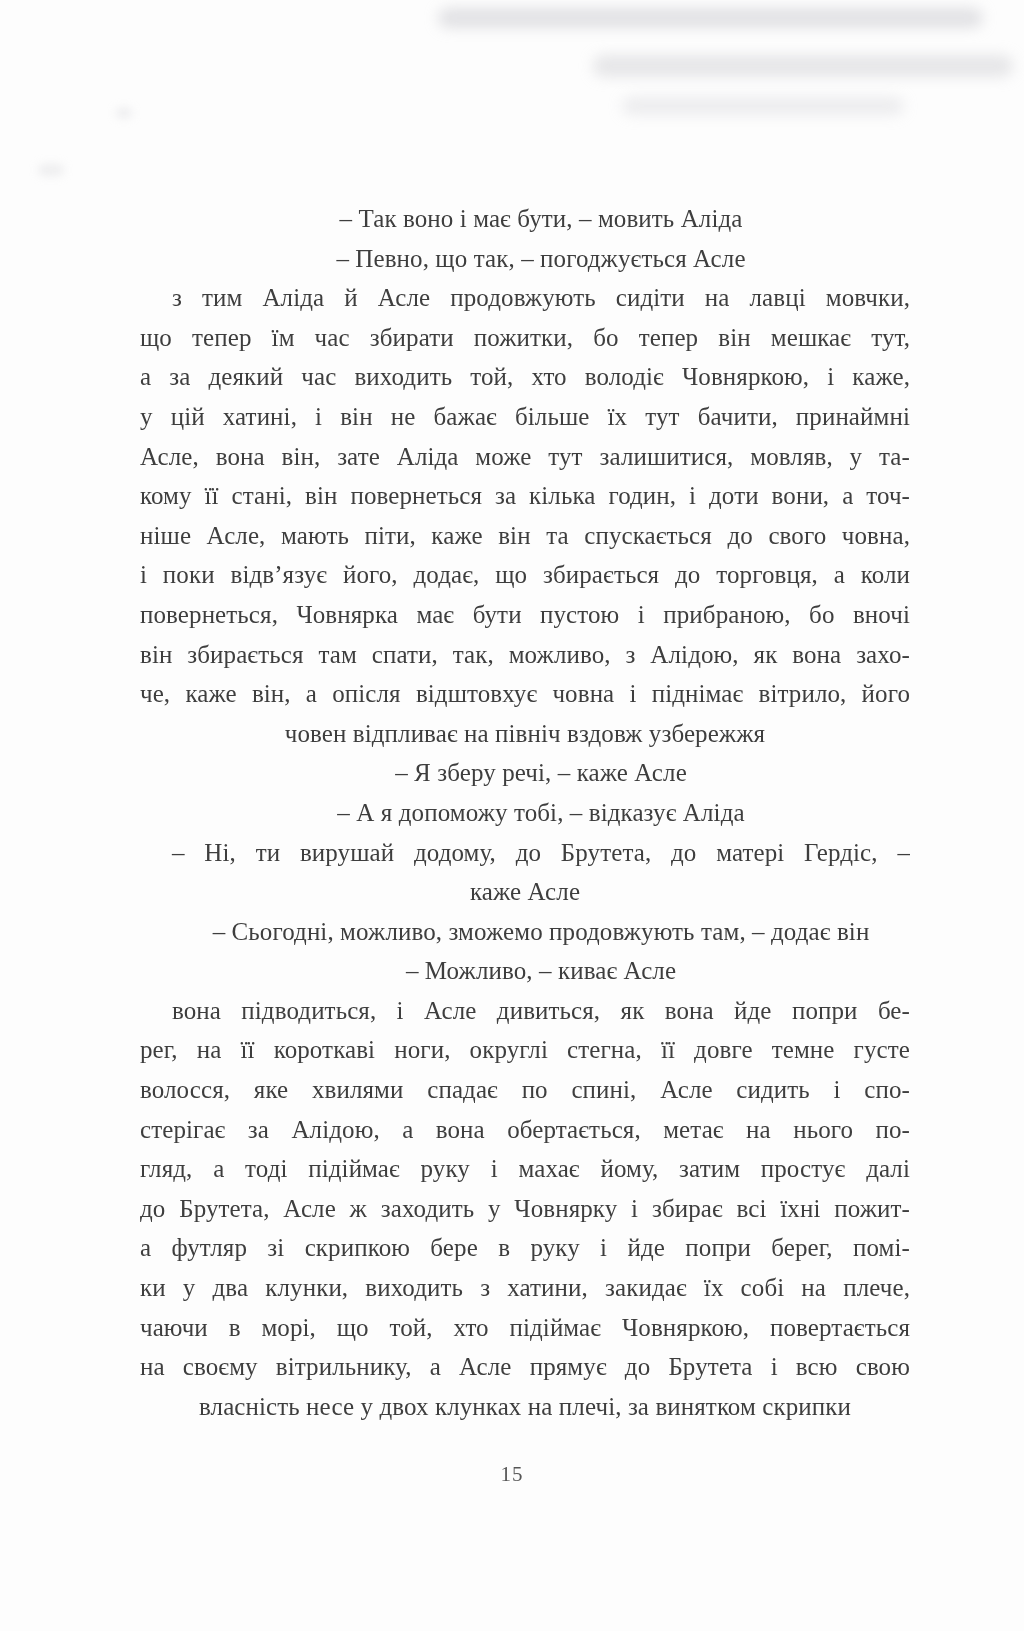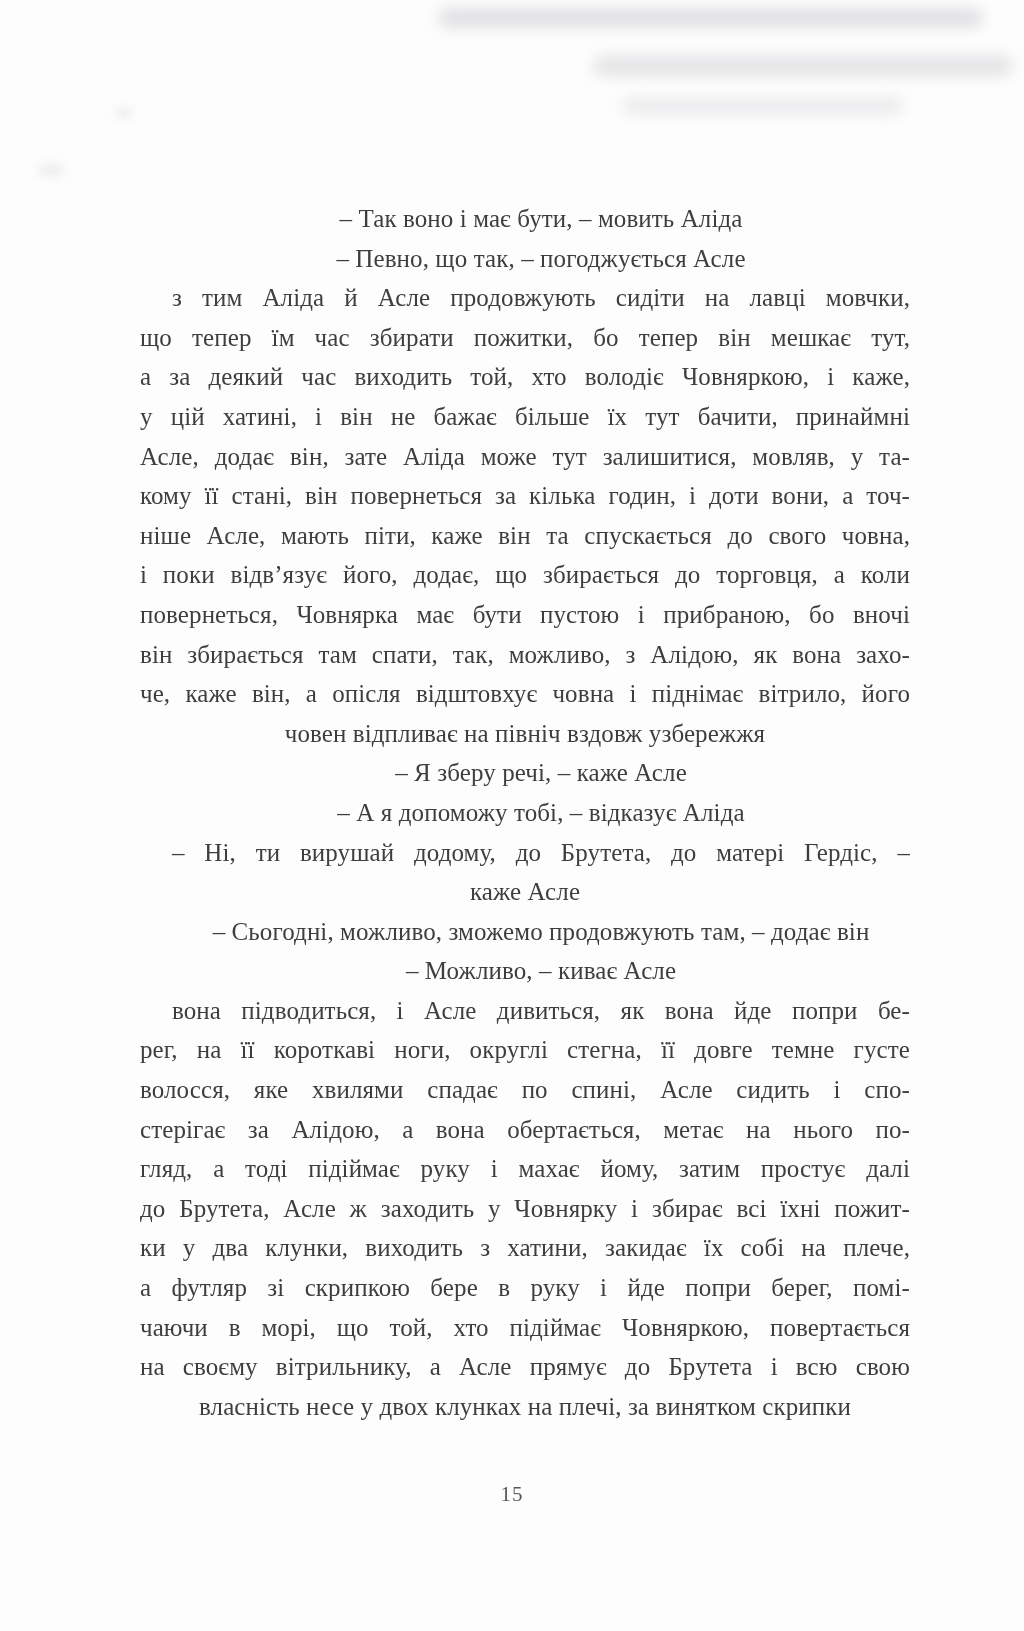--- a/index.html
+++ b/index.html
@@ -64,21 +64,20 @@
   .page-number {
     position: absolute;
     left: 0;
     top: 1462px;
     width: 1024px;
     text-align: center;
     font-family: "Liberation Serif", "DejaVu Serif", serif;
     font-size: 21px;
     letter-spacing: 1px;
     color: var(--pagenum-color, #565656);
-    margin-top: 20px;
   }
 </style>
 </head>
 <body>
 
 <div class="scan-page">
   <div class="smudge s1"></div>
   <div class="smudge s2"></div>
   <div class="smudge s3"></div>
   <div class="smudge d1"></div>
@@ -89,21 +88,21 @@
         <div class="line indent">– Так воно і має бути, – мовить Аліда</div>
       </div>
       <div>
         <div class="line indent">– Певно, що так, – погоджується Асле</div>
       </div>
       <div>
         <div class="line indent just">з тим Аліда й Асле продовжують сидіти на лавці мовчки,</div>
         <div class="line just">що тепер їм час збирати пожитки, бо тепер він мешкає тут,</div>
         <div class="line just">а за деякий час виходить той, хто володіє Човняркою, і каже,</div>
         <div class="line just">у цій хатині, і він не бажає більше їх тут бачити, принаймні</div>
-        <div class="line just">Асле, додає він, зате Аліда може тут залишитися, мовляв, у та-</div>
+        <div class="line just">Асле, вона він, зате Аліда може тут залишитися, мовляв, у та-</div>
         <div class="line just">кому її стані, він повернеться за кілька годин, і доти вони, а точ-</div>
         <div class="line just">ніше Асле, мають піти, каже він та спускається до свого човна,</div>
         <div class="line just">і поки відв’язує його, додає, що збирається до торговця, а коли</div>
         <div class="line just">повернеться, Човнярка має бути пустою і прибраною, бо вночі</div>
         <div class="line just">він збирається там спати, так, можливо, з Алідою, як вона захо-</div>
         <div class="line just">че, каже він, а опісля відштовхує човна і піднімає вітрило, його</div>
         <div class="line">човен відпливає на північ вздовж узбережжя</div>
       </div>
       <div>
         <div class="line indent">– Я зберу речі, – каже Асле</div>
@@ -121,22 +120,22 @@
       <div>
         <div class="line indent">– Можливо, – киває Асле</div>
       </div>
       <div>
         <div class="line indent just">вона підводиться, і Асле дивиться, як вона йде попри бе-</div>
         <div class="line just">рег, на її короткаві ноги, округлі стегна, її довге темне густе</div>
         <div class="line just">волосся, яке хвилями спадає по спині, Асле сидить і спо-</div>
         <div class="line just">стерігає за Алідою, а вона обертається, метає на нього по-</div>
         <div class="line just">гляд, а тоді підіймає руку і махає йому, затим простує далі</div>
         <div class="line just">до Брутета, Асле ж заходить у Човнярку і збирає всі їхні пожит-</div>
+        <div class="line just">а футляр зі скрипкою бере в руку і йде попри берег, помі-</div>
         <div class="line just">ки у два клунки, виходить з хатини, закидає їх собі на плече,</div>
-        <div class="line just">а футляр зі скрипкою бере в руку і йде попри берег, помі-</div>
         <div class="line just">чаючи в морі, що той, хто підіймає Човняркою, повертається</div>
         <div class="line just">на своєму вітрильнику, а Асле прямує до Брутета і всю свою</div>
         <div class="line">власність несе у двох клунках на плечі, за винятком скрипки</div>
       </div>
     </div>
 
   <div class="page-number">15</div>
 </div>
 
 </body></html>

